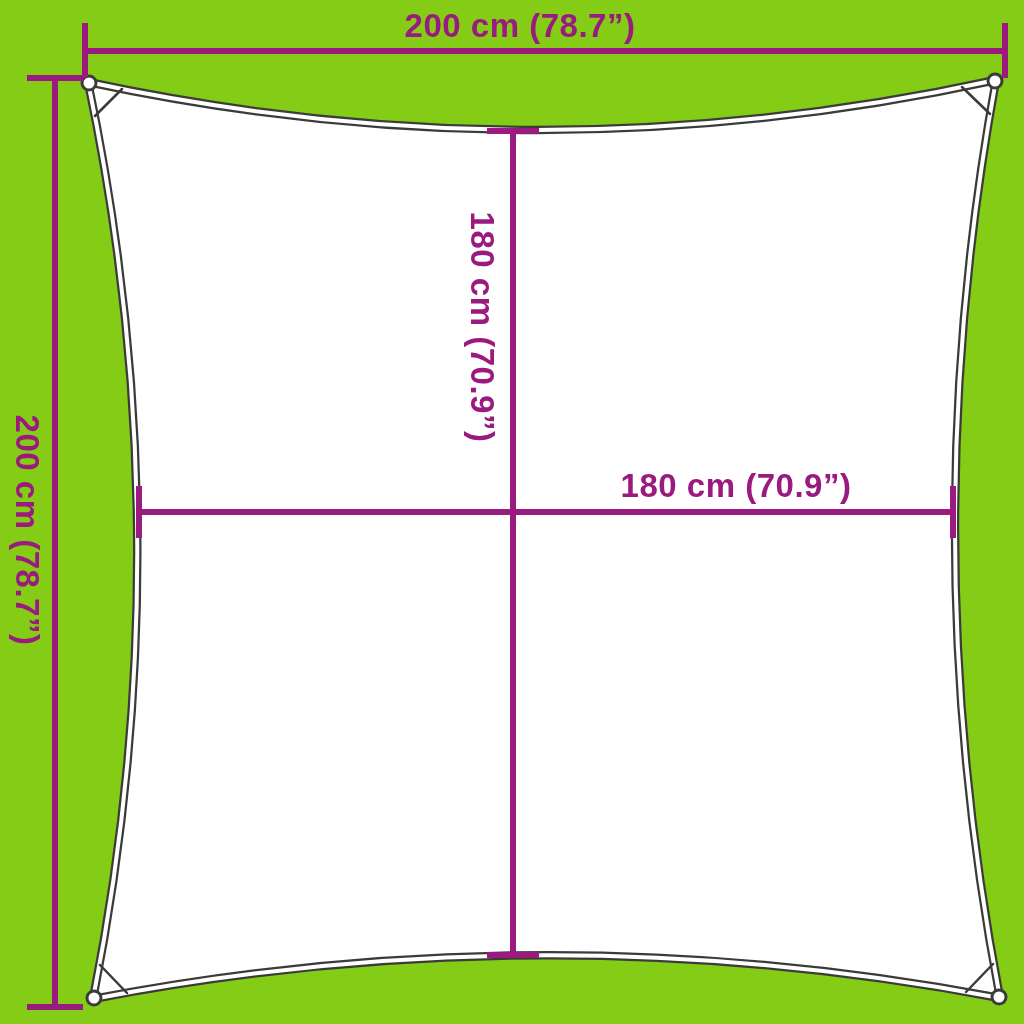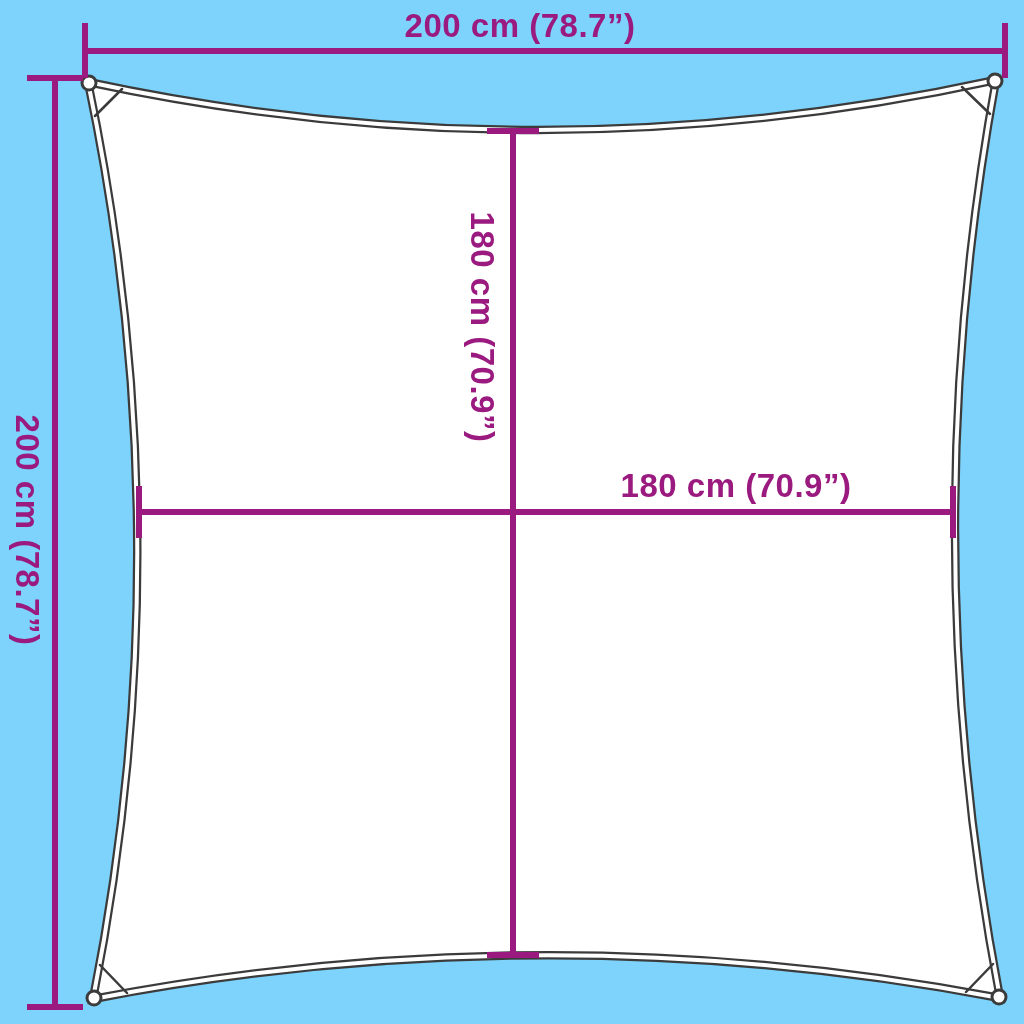--- a/index.html
+++ b/index.html
@@ -4,21 +4,21 @@
 <style>
   html, body {
     margin: 0;
     padding: 0;
     background: #ffffff;
   }
   .stage {
     position: relative;
     width: 1024px;
     height: 1024px;
-    background: #7dd3fc;
+    background: #84cc16;
     overflow: hidden;
     font-family: "Liberation Sans", sans-serif;
   }
   .diagram-svg {
     position: absolute;
     left: 0;
     top: 0;
     width: 1024px;
     height: 1024px;
   }

